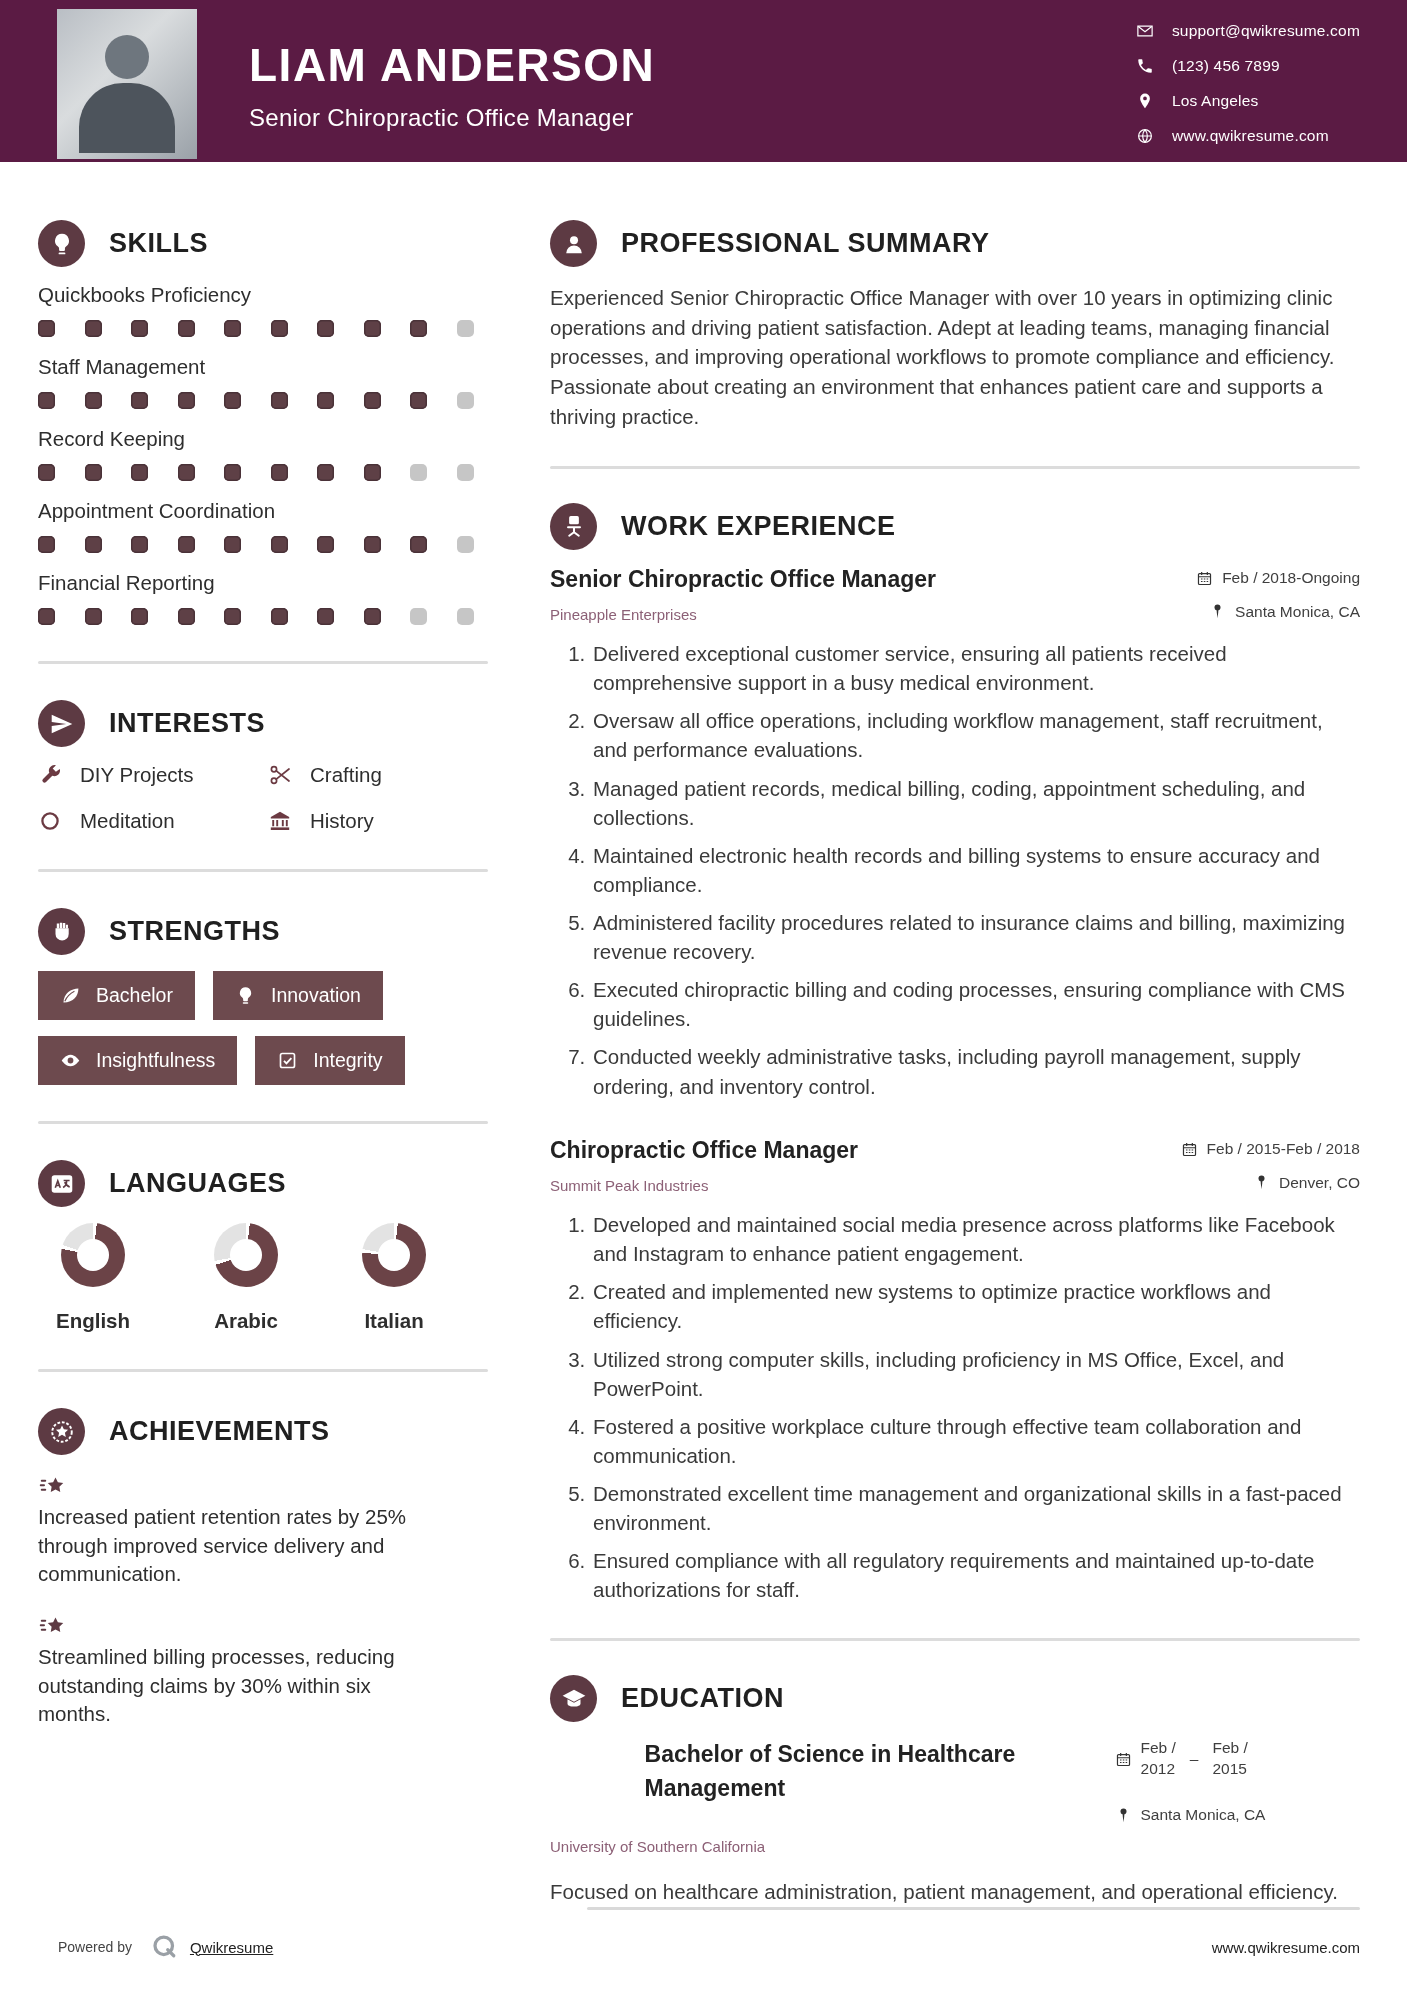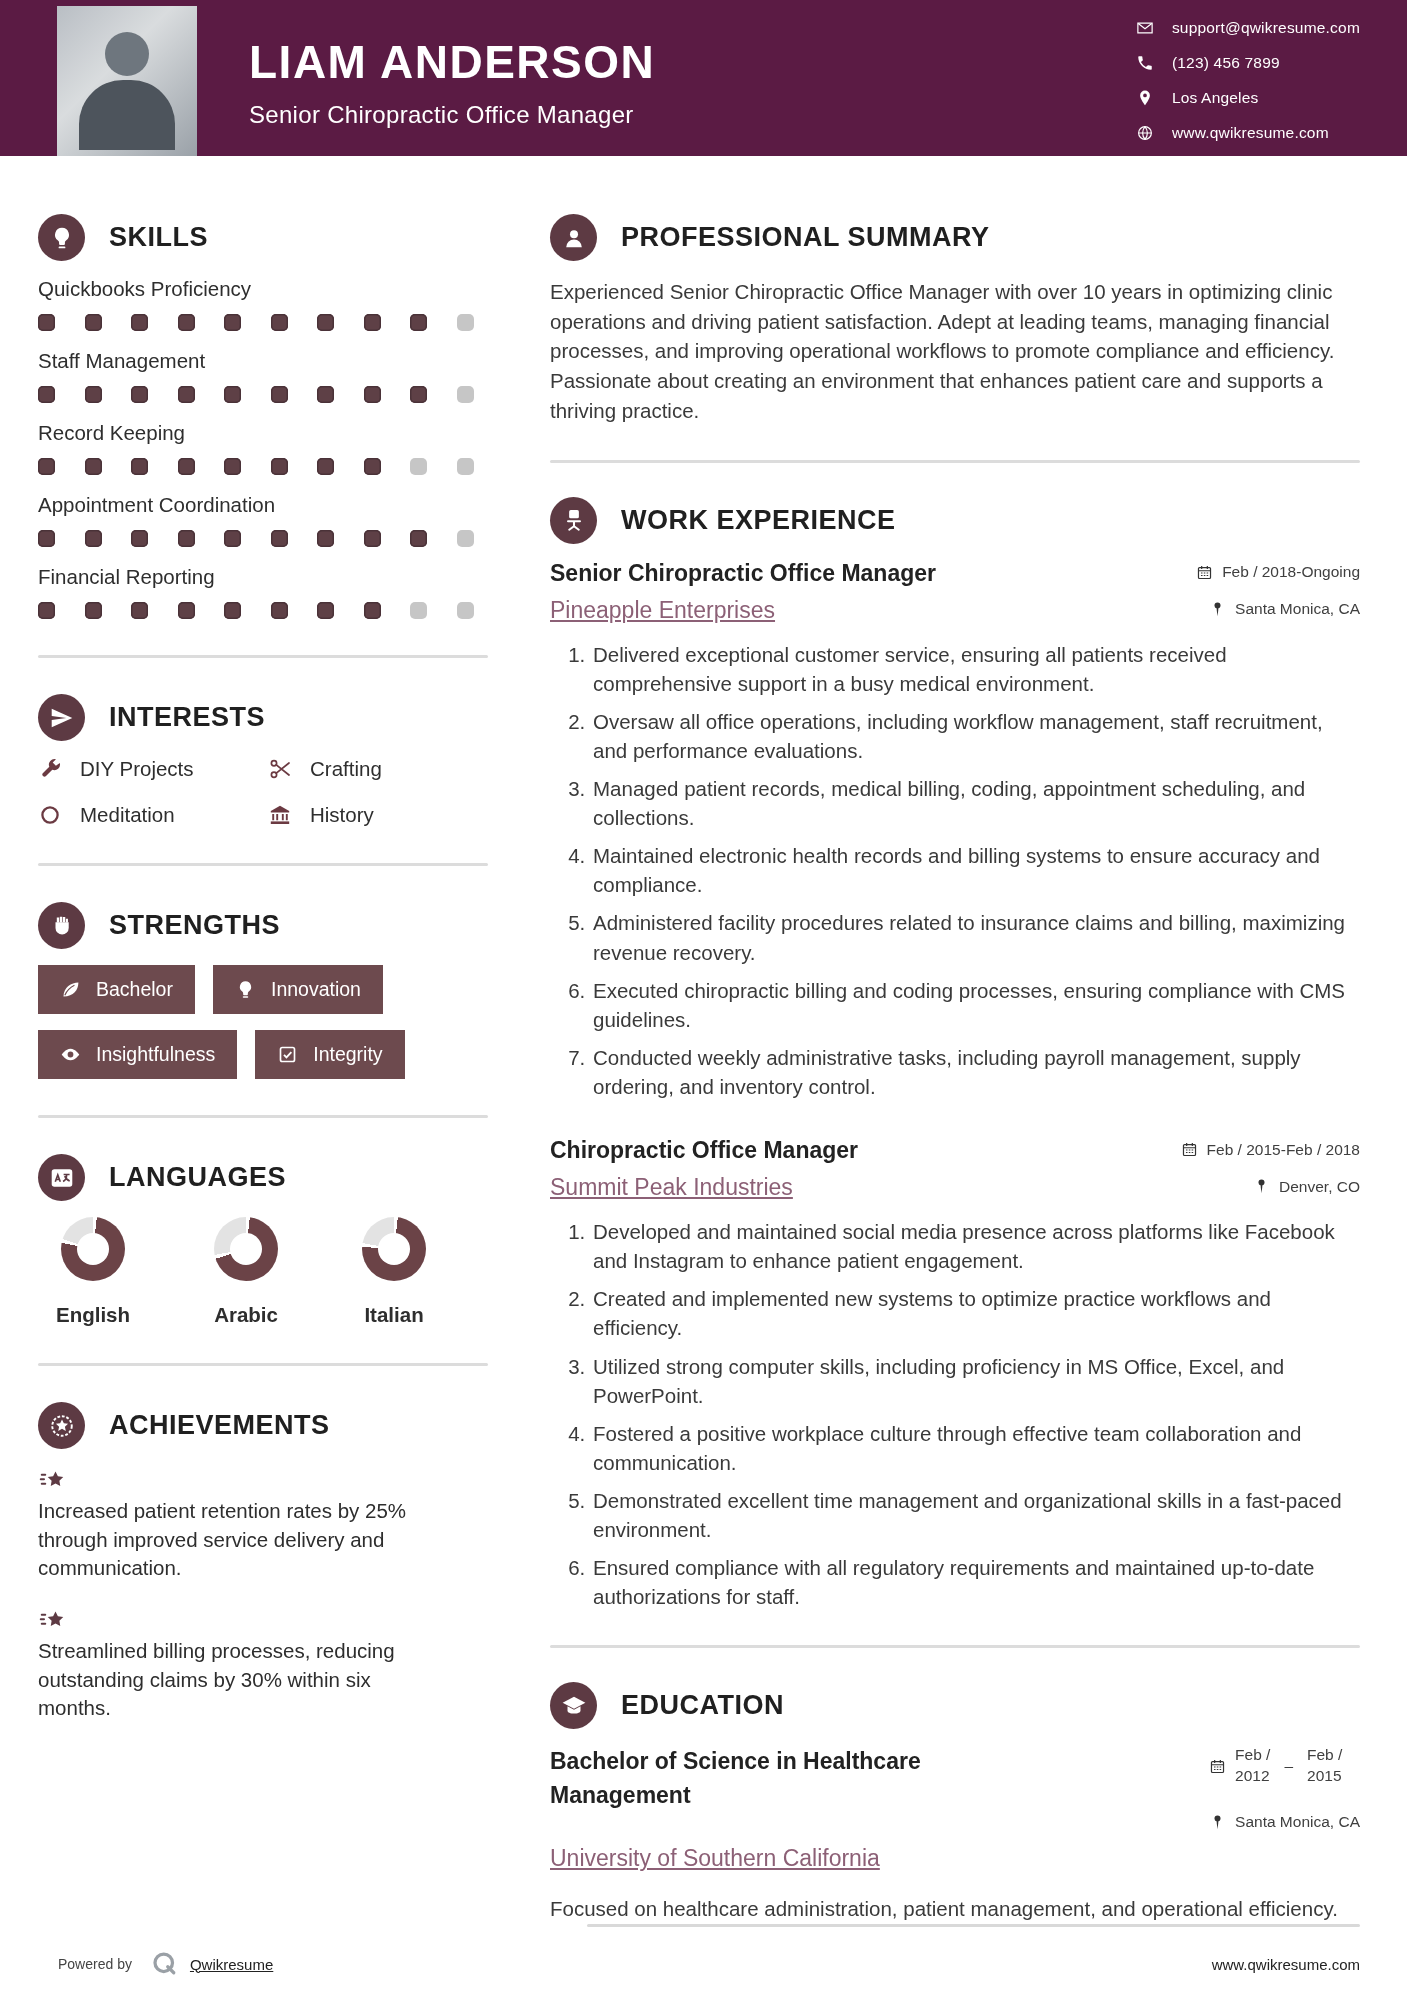--- a/index.html
+++ b/index.html
@@ -65,26 +65,26 @@
   
   .summary-text { font-size:20.5px; line-height:1.45; color:#3a3a3a; margin-top:4px; }
 
   .job { margin-bottom:36px; }
   .job:last-child { margin-bottom:0; }
   .job-top { display:flex; justify-content:space-between; align-items:baseline; }
   .job-top h3 { font-size:23px; font-weight:700; color:#222; }
   .meta-line { display:flex; align-items:center; font-size:15.5px; color:#3f3f3f; white-space:nowrap; }
   .meta-line .icon { width:17px; height:17px; margin-right:9px; color:#333; flex:none; }
   .job-sub { display:flex; justify-content:space-between; align-items:baseline; margin-top:10px; }
-  .company { font-size:23px; color:#8c6076;text-decoration:underline; }
+  .company { font-size:15px; color:#8c6076; }
   ol.bullets { margin:16px 0 0 0; padding-left:41px; }
   ol.bullets li { font-size:20.5px; line-height:1.42; color:#3a3a3a; margin-bottom:9px; padding-left:2px; }
 
   
-  .edu-top { display:flex; justify-content:space-between; }
+  .edu-top { display:flex; justify-content:center; }
   .edu-top h3 { font-size:23px; font-weight:700; color:#222; max-width:470px; line-height:1.45; }
   .edu-meta { text-align:right; }
   .edu-dates { display:flex; align-items:center; font-size:15.5px; color:#3f3f3f; }
   .edu-dates .icon { width:17px; height:17px; margin-right:9px; color:#333; }
   .date-stack { display:inline-flex; flex-direction:column; line-height:1.35; text-align:left; }
   .date-dash { margin:0 14px; }
   .edu-loc { justify-content:flex-end; margin-top:26px; }
   .edu-school { margin-top:14px; }
   .edu-desc { font-size:20.5px; line-height:1.45; color:#3a3a3a; margin-top:22px; }
 

